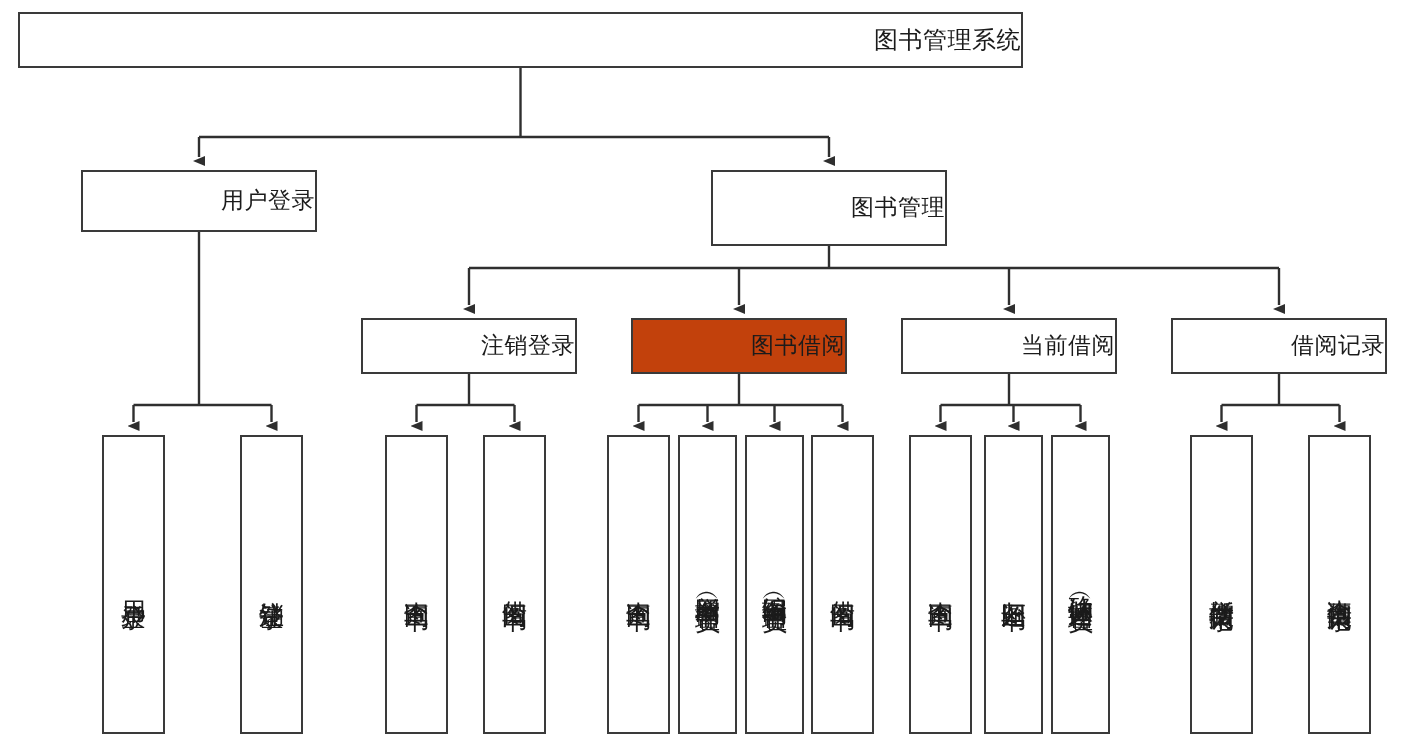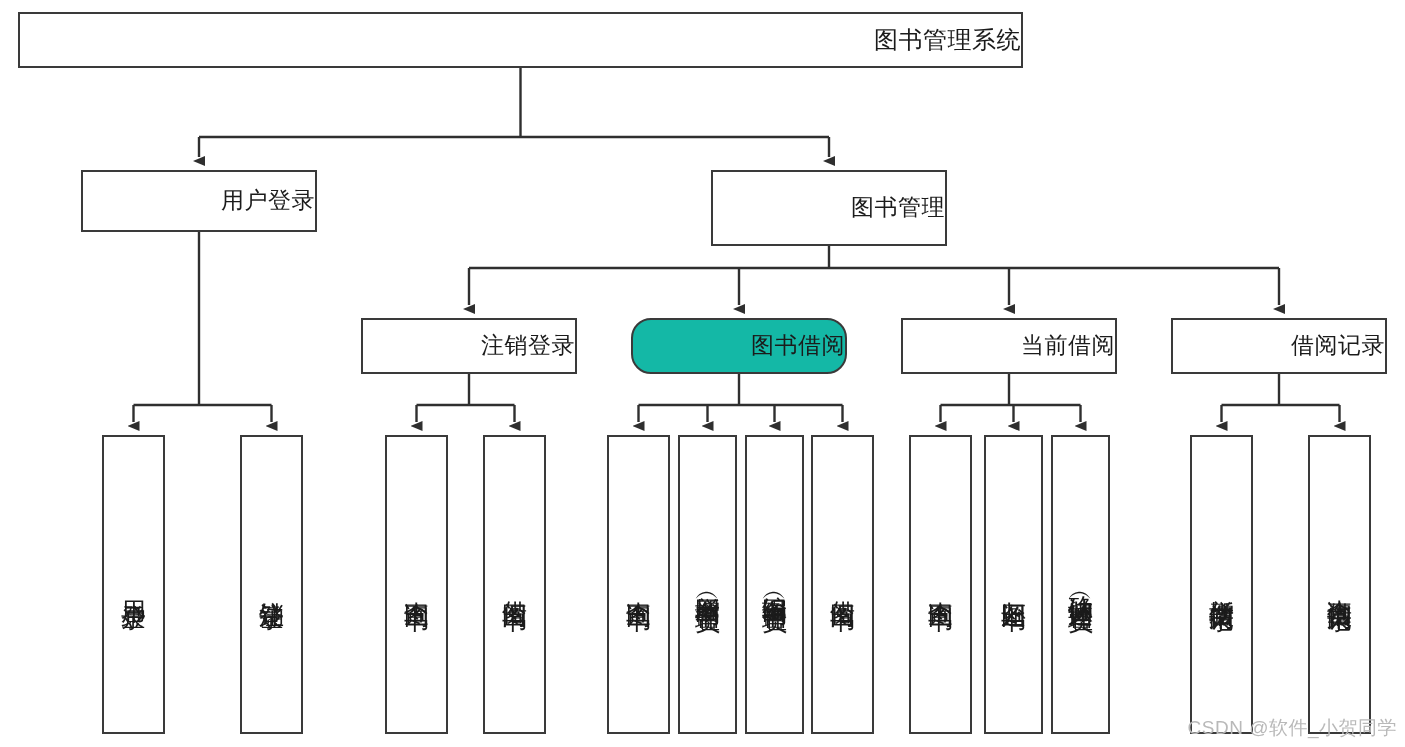--- a/index.html
+++ b/index.html
@@ -131,21 +131,21 @@
       </div>
       <div class="node h" style="left: 81px; top: 170px; width: 236px; height: 62px; border-color: rgb(58, 58, 58); background: rgb(255, 255, 255); color: rgb(27, 27, 27);">
         <span class="label">用户登录</span>
       </div>
       <div class="node h" style="left: 711px; top: 170px; width: 236px; height: 76px; border-color: rgb(58, 58, 58); background: rgb(255, 255, 255); color: rgb(27, 27, 27);">
         <span class="label">图书管理</span>
       </div>
       <div class="node h" style="left: 361px; top: 318px; width: 216px; height: 56px; border-color: rgb(58, 58, 58); background: rgb(255, 255, 255); color: rgb(27, 27, 27);">
         <span class="label">注销登录</span>
       </div>
-      <div class="node h" style="left: 631px; top: 318px; width: 216px; height: 56px; border-color: rgb(58, 58, 58); background: #14b8a6; color: rgb(27, 27, 27); border-radius: 20px;">
+      <div class="node h" style="left: 631px; top: 318px; width: 216px; height: 56px; border-color: rgb(58, 58, 58); background: #c2410c; color: rgb(27, 27, 27);">
         <span class="label">图书借阅</span>
       </div>
       <div class="node h" style="left: 901px; top: 318px; width: 216px; height: 56px; border-color: rgb(58, 58, 58); background: rgb(255, 255, 255); color: rgb(27, 27, 27);">
         <span class="label">当前借阅</span>
       </div>
       <div class="node h" style="left: 1171px; top: 318px; width: 216px; height: 56px; border-color: rgb(58, 58, 58); background: rgb(255, 255, 255); color: rgb(27, 27, 27); padding-left: 9px;">
         <span class="label">借阅记录</span>
       </div>
       <div class="node v" style="left: 102px; top: 435px; width: 63px; height: 299px; border-color: rgb(58, 58, 58); background: rgb(255, 255, 255); color: rgb(27, 27, 27);">
         <span class="label">用户登录</span>
@@ -181,14 +181,13 @@
         <span class="label">确认归还（管理员）</span>
       </div>
       <div class="node v" style="left: 1190px; top: 435px; width: 63px; height: 299px; border-color: rgb(58, 58, 58); background: rgb(255, 255, 255); color: rgb(27, 27, 27);">
         <span class="label">新增借阅记录</span>
       </div>
       <div class="node v" style="left: 1308px; top: 435px; width: 63px; height: 299px; border-color: rgb(58, 58, 58); background: rgb(255, 255, 255); color: rgb(27, 27, 27);">
         <span class="label">查询借阅记录</span>
       </div>
     </div>
 
-  <div id="watermark">CSDN @软件_小贺同学</div>
 </div>
 
 </body></html>

